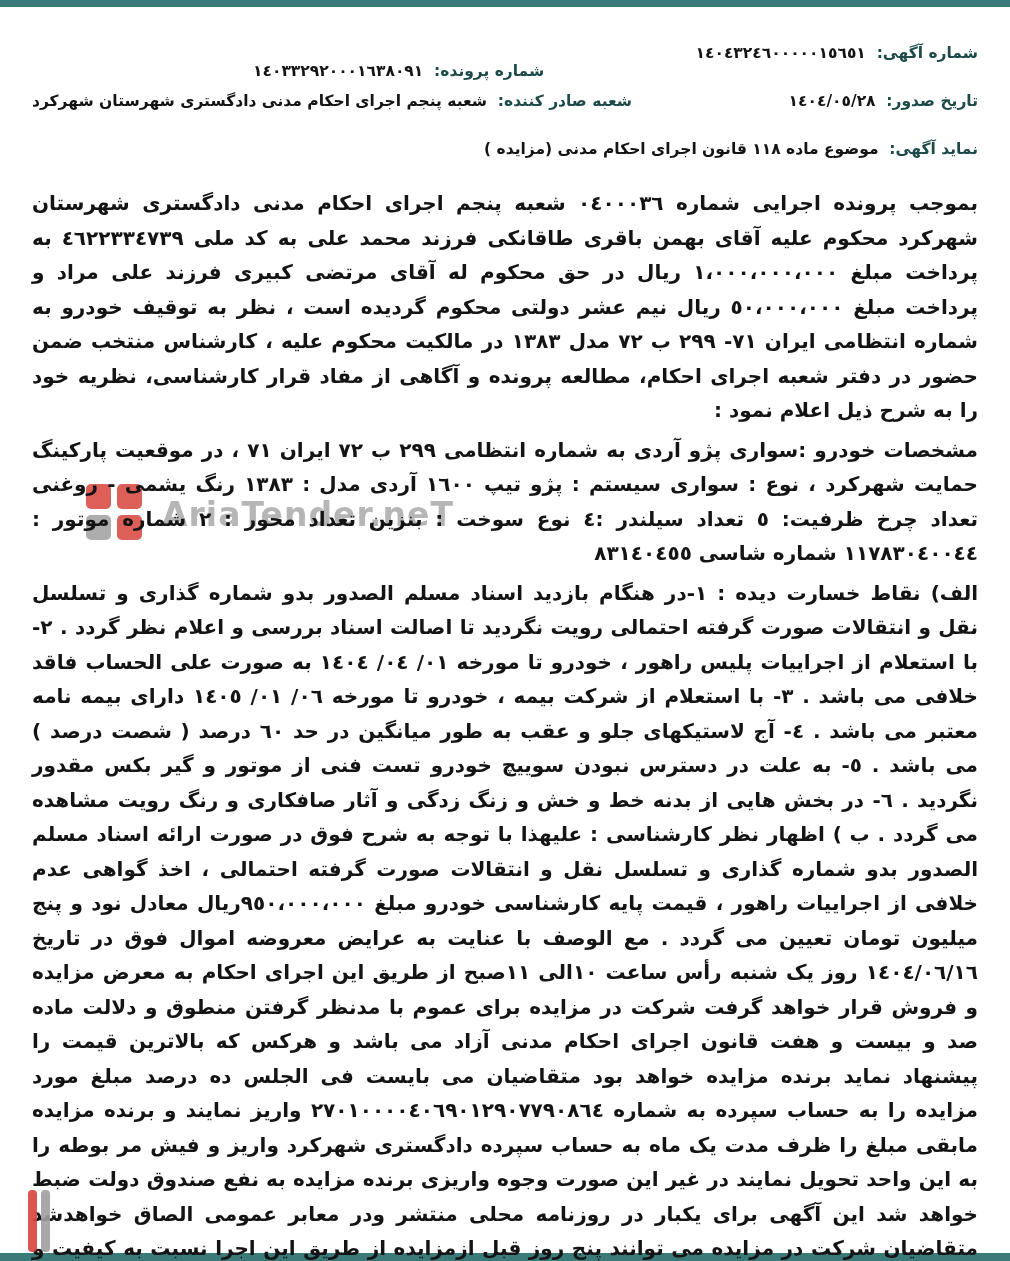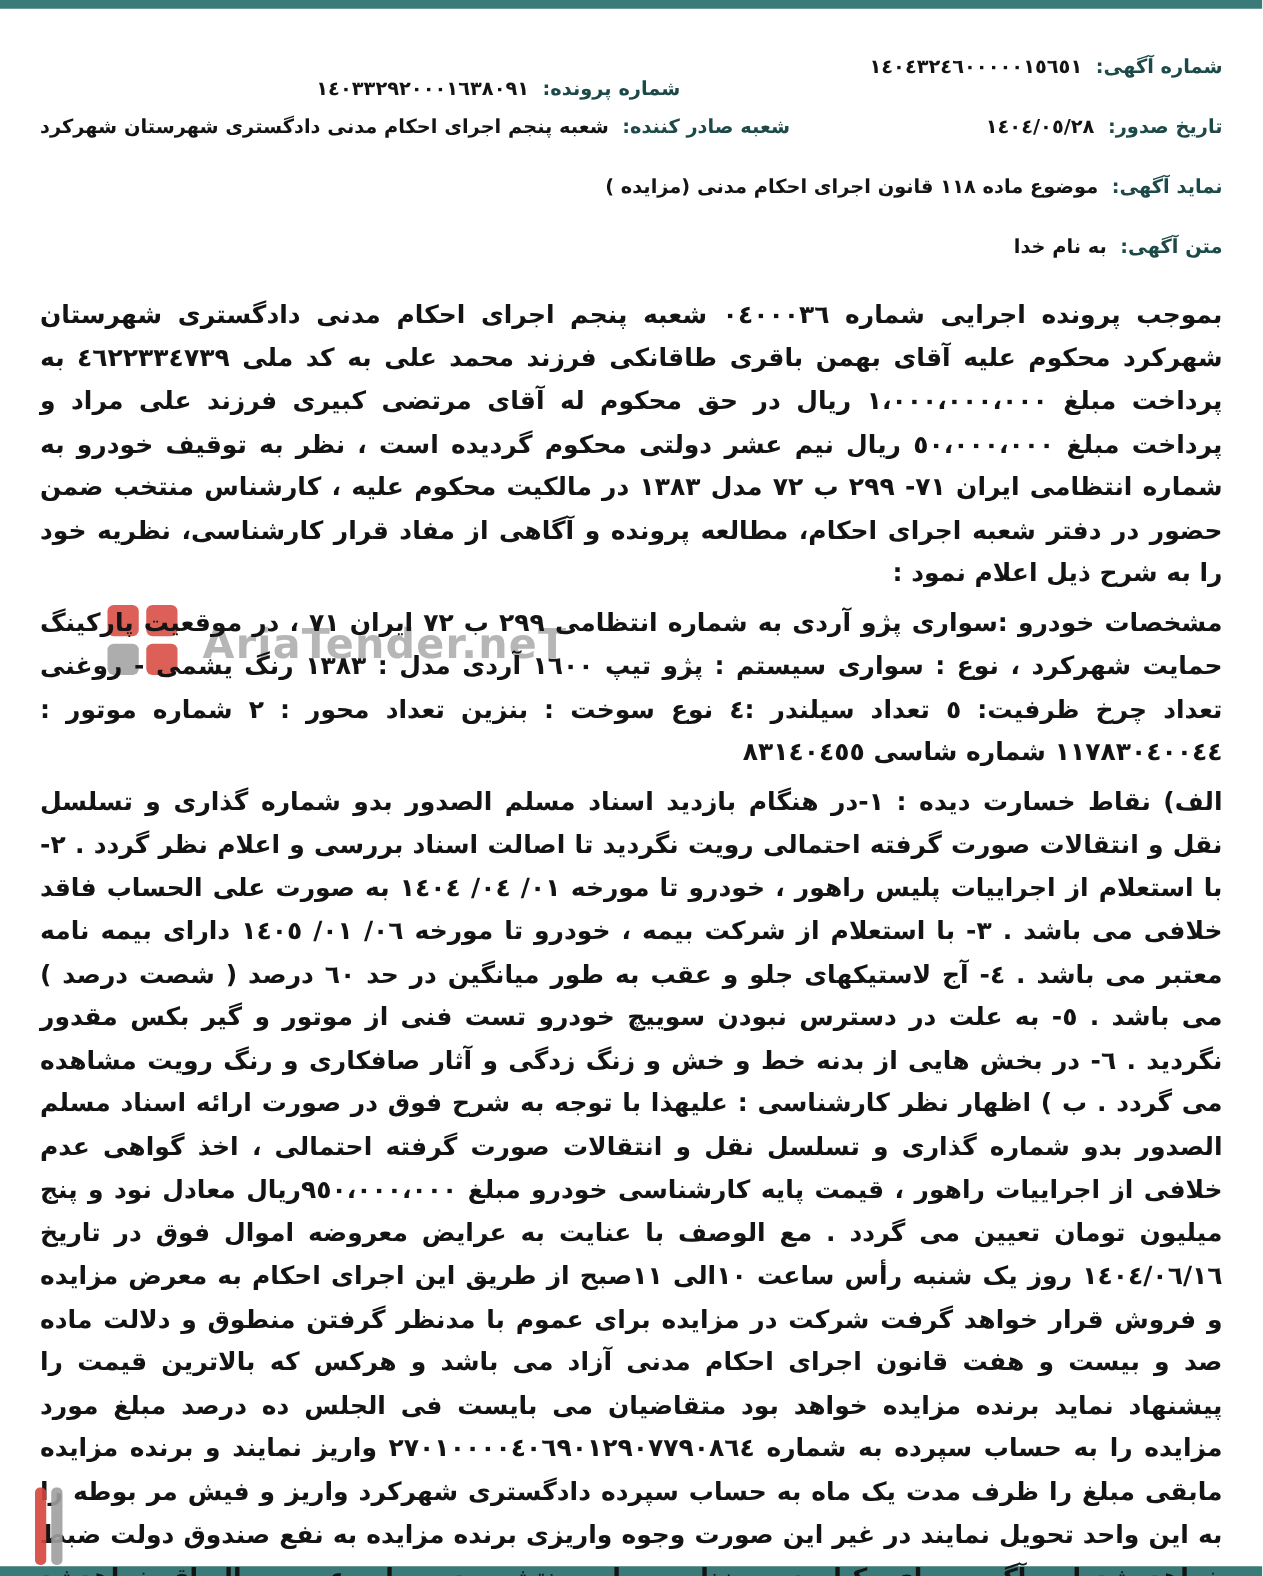--- a/index.html
+++ b/index.html
@@ -119,25 +119,20 @@
         <span class="lbl">شعبه صادر کننده:</span><span class="val">شعبه پنجم اجرای احکام مدنی دادگستری شهرستان شهرکرد</span>
       </div>
     </div>
 
     <div class="hdr-row">
       <div class="f-right">
         <span class="lbl">نماید آگهی:</span><span class="val">موضوع ماده ١١٨ قانون اجرای احکام مدنی (مزایده )</span>
       </div>
     </div>
 
-    <div class="hdr-row">
-      <div class="f-right">
-        <span class="lbl">متن آگهی:</span><span class="val">به نام خدا</span>
-      </div>
-    </div>
 
 
     <div class="body-text">
       <p>بموجب پرونده اجرایی شماره ٠٤٠٠٠٣٦ شعبه پنجم اجرای احکام مدنی دادگستری شهرستان شهرکرد محکوم علیه آقای بهمن باقری طاقانکی فرزند محمد علی به کد ملی ٤٦٢٢٣٣٤٧٣٩ به پرداخت مبلغ ١،٠٠٠،٠٠٠،٠٠٠ ریال در حق محکوم له آقای مرتضی کبیری فرزند علی مراد و پرداخت مبلغ ٥٠،٠٠٠،٠٠٠ ریال نیم عشر دولتی محکوم گردیده است ، نظر به توقیف خودرو به شماره انتظامی ایران ٧١- ٢٩٩ ب ٧٢ مدل ١٣٨٣ در مالکیت محکوم علیه ، کارشناس منتخب ضمن حضور در دفتر شعبه اجرای احکام، مطالعه پرونده و آگاهی از مفاد قرار کارشناسی، نظریه خود را به شرح ذیل اعلام نمود :</p>
       <p>مشخصات خودرو :سواری پژو آردی به شماره انتظامی ٢٩٩ ب ٧٢ ایران ٧١ ، در موقعیت پارکینگ حمایت شهرکرد ، نوع : سواری سیستم : پژو تیپ ١٦٠٠ آردی مدل : ١٣٨٣ رنگ یشمی - روغنی تعداد چرخ ظرفیت: ٥ تعداد سیلندر :٤ نوع سوخت : بنزین تعداد محور : ٢ شماره موتور : ١١٧٨٣٠٤٠٠٤٤ شماره شاسی ٨٣١٤٠٤٥٥</p>
       <p>الف) نقاط خسارت دیده : ١-در هنگام بازدید اسناد مسلم الصدور بدو شماره گذاری و تسلسل نقل و انتقالات صورت گرفته احتمالی رویت نگردید تا اصالت اسناد بررسی و اعلام نظر گردد . ٢- با استعلام از اجراییات پلیس راهور ، خودرو تا مورخه ٠١/ ٠٤/ ١٤٠٤ به صورت علی الحساب فاقد خلافی می باشد . ٣- با استعلام از شرکت بیمه ، خودرو تا مورخه ٠٦/ ٠١/ ١٤٠٥ دارای بیمه نامه معتبر می باشد . ٤- آج لاستیکهای جلو و عقب به طور میانگین در حد ٦٠ درصد ( شصت درصد ) می باشد . ٥- به علت در دسترس نبودن سوییچ خودرو تست فنی از موتور و گیر بکس مقدور نگردید . ٦- در بخش هایی از بدنه خط و خش و زنگ زدگی و آثار صافکاری و رنگ رویت مشاهده می گردد . ب ) اظهار نظر کارشناسی : علیهذا با توجه به شرح فوق در صورت ارائه اسناد مسلم الصدور بدو شماره گذاری و تسلسل نقل و انتقالات صورت گرفته احتمالی ، اخذ گواهی عدم خلافی از اجراییات راهور ، قیمت پایه کارشناسی خودرو مبلغ ٩٥٠،٠٠٠،٠٠٠ریال معادل نود و پنج میلیون تومان تعیین می گردد .  مع الوصف با عنایت به عرایض معروضه اموال فوق در تاریخ ١٤٠٤/٠٦/١٦ روز یک شنبه رأس ساعت ١٠الی ١١صبح از طریق این اجرای احکام به معرض مزایده و فروش قرار خواهد گرفت شرکت در مزایده برای عموم با مدنظر گرفتن منطوق و دلالت ماده صد و بیست و هفت قانون اجرای احکام مدنی آزاد می باشد و هرکس که بالاترین قیمت را پیشنهاد نماید برنده مزایده خواهد بود متقاضیان می بایست فی الجلس ده درصد مبلغ مورد مزایده را به حساب سپرده به شماره ٢٧٠١٠٠٠٠٤٠٦٩٠١٢٩٠٧٧٩٠٨٦٤ واریز نمایند و برنده مزایده مابقی مبلغ را ظرف مدت یک ماه به حساب سپرده دادگستری شهرکرد واریز و فیش مر بوطه را به این واحد تحویل نمایند در غیر این صورت وجوه واریزی برنده مزایده به نفع صندوق دولت ضبط خواهد شد این آگهی برای یکبار در روزنامه محلی منتشر ودر معابر عمومی الصاق خواهدشد متقاضیان شرکت در مزایده می توانند پنج روز قبل ازمزایده از طریق این اجرا نسبت به کیفیت و چگونگی برگزاری مزایده کسب اطلاع نمایند.جلسه مزایده در محل شعبه پنجم اجرای احکام مدنی دادگستری شهرستان شهرکرد برگزار می گردد. دادورز شعبه پنجم اجرای احکام مدنی دادگستری شهرکرد- نریمان</p>
     </div>
 
   </div>
 

